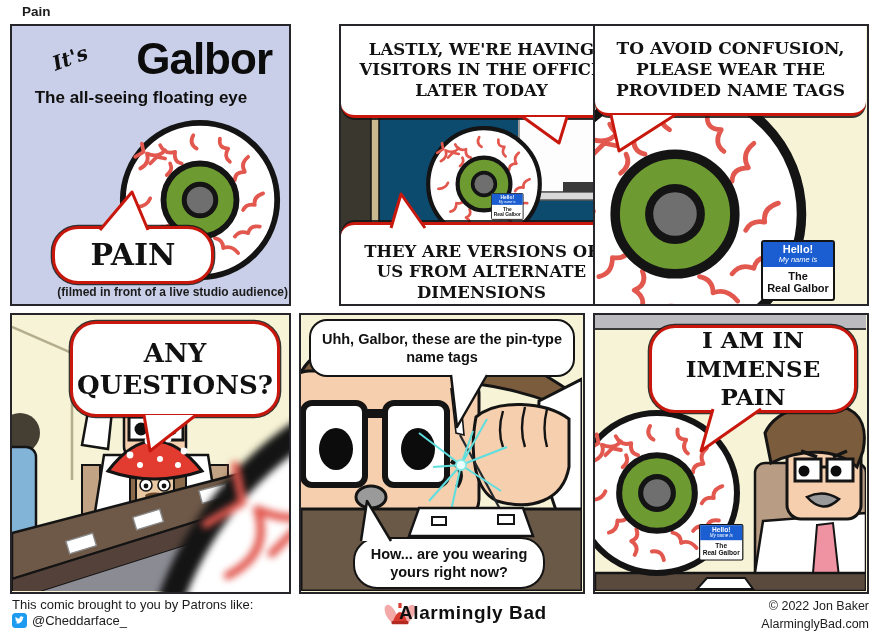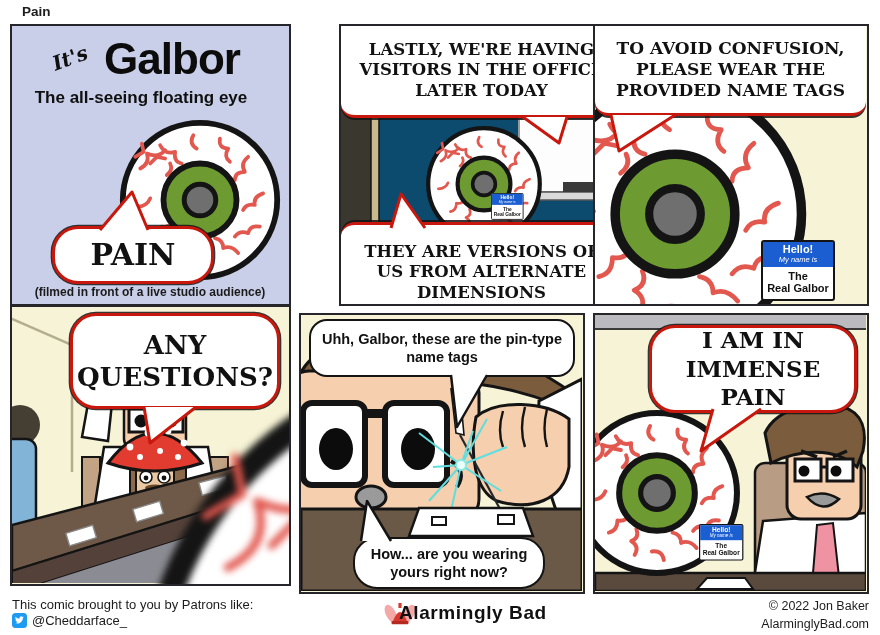--- a/index.html
+++ b/index.html
@@ -52,32 +52,32 @@
         <circle cx="100" cy="100" r="44" fill="#6d9b31" stroke="#141414" stroke-width="7"></circle>
         <circle cx="100" cy="100" r="19" fill="#6f6f6f" stroke="#141414" stroke-width="6"></circle>
       </symbol>
     </defs>
   </svg>
 
   <div class="abs footer-txt" style="left:22px;top:4px;font-size:13.5px;font-weight:600;">Pain</div>
 
   <div class="panel" style="left:10px;top:24px;width:281px;height:282px;background:#c9cfe8;">
     <div class="abs blackletter" style="left:40px;top:20px;font-size:20px;font-style:italic;transform:rotate(-20deg);color:#101010;">It's</div>
-    <div class="abs" style="left:60px;top:8px;width:200px;text-align:center;font-size:44px;font-weight:800;letter-spacing:-1px;color:#0c0c0c;">Galbor</div>
+    <div class="abs" style="left:60px;top:8px;width:200px;text-align:right;font-size:44px;font-weight:800;letter-spacing:-1px;color:#0c0c0c;">Galbor</div>
     <div class="abs" style="left:0;top:62px;width:258px;text-align:center;font-size:17px;font-weight:700;color:#101010;">The all-seeing floating eye</div>
     <svg class="eyeball" viewBox="0 0 200 200" style="left:105px;top:91px;width:166px;height:166px;">
         <use href="#eye-sym"></use>
       </svg>
     <div class="bubble redb sp blackletter" style="left:40px;top:200px;width:162px;height:58px;font-size:30px;">
       <span>PAIN</span>
     </div>
     <svg class="tail" style="left:88px;top:166px;" width="48" height="38">
       <path d="M0,38 L32,0 L48,38" fill="#fff" stroke="#c8170c" stroke-width="3" stroke-linejoin="round"></path>
     </svg>
-    <div class="abs" style="left:0;top:259px;width:276px;text-align:center;font-size:12px;font-weight:700;color:#1b1b1b;">(filmed in front of a live studio audience)</div>
+    <div class="abs" style="left:0;top:259px;width:276px;text-align:right;font-size:12px;font-weight:700;color:#1b1b1b;">(filmed in front of a live studio audience)</div>
   </div>
 
   <div class="panel" style="left:299px;top:24px;width:286px;height:282px;background:#0c4a6e;margin-left:40px;">
     <svg class="abs" width="281" height="277" viewBox="0 0 281 277" style="left:0;top:0;">
       <rect x="0" y="40" width="30" height="237" fill="#3a372f"></rect>
       <rect x="30" y="40" width="8" height="237" fill="#c8b98e" stroke="#141414" stroke-width="1.5"></rect>
       <rect x="178" y="92" width="103" height="74" fill="#fdfdfd" stroke="#9a9a9a" stroke-width="2"></rect>
       <rect x="170" y="166" width="111" height="8" fill="#d9d9d9" stroke="#555" stroke-width="1.5"></rect>
       <rect x="222" y="156" width="30" height="10" fill="#3a3a3a"></rect>
       <rect x="262" y="160" width="14" height="6" fill="#565656"></rect>
@@ -124,21 +124,21 @@
       </div>
     </div>
     <div class="banner top sp blackletter" style="left:0;top:0;width:271px;height:90px;font-size:17px;padding:2px 8px;">
       <span>TO AVOID CONFUSION, PLEASE WEAR THE PROVIDED NAME TAGS</span>
     </div>
     <svg class="tail" style="left:16px;top:89px;" width="64" height="40">
       <path d="M64,0 L8,36 L0,0" fill="#fff" stroke="#c8170c" stroke-width="3" stroke-linejoin="round"></path>
     </svg>
   </div>
 
-  <div class="panel" style="left:10px;top:305px;width:281px;height:281px;background:#f6f3d6;text-decoration:underline;">
+  <div class="panel" style="left:10px;top:313px;width:281px;height:281px;background:#f6f3d6;text-decoration:underline;">
     <svg class="abs" width="276" height="276" viewBox="0 0 276 276" style="left:0;top:0;">
       <polyline points="0,12 60,38 60,165" fill="none" stroke="#b5ae8e" stroke-width="2.5"></polyline>
 
       <circle cx="8" cy="118" r="20" fill="#443e33"></circle>
       <rect x="-10" y="132" width="34" height="144" rx="10" fill="#82b4d8" stroke="#141414" stroke-width="2.5"></rect>
 
       <path d="M70,130 L84,52 L104,58 L96,134 Z" fill="#fff" stroke="#141414" stroke-width="2.5"></path>
       <path d="M76,52 q-4,-20 8,-22 q14,-2 14,12 l-2,14 Z" fill="#f6cfae" stroke="#141414" stroke-width="2.2"></path>
       <path d="M84,32 v16 M91,31 v17" stroke="#141414" stroke-width="1.6" fill="none"></path>
 

